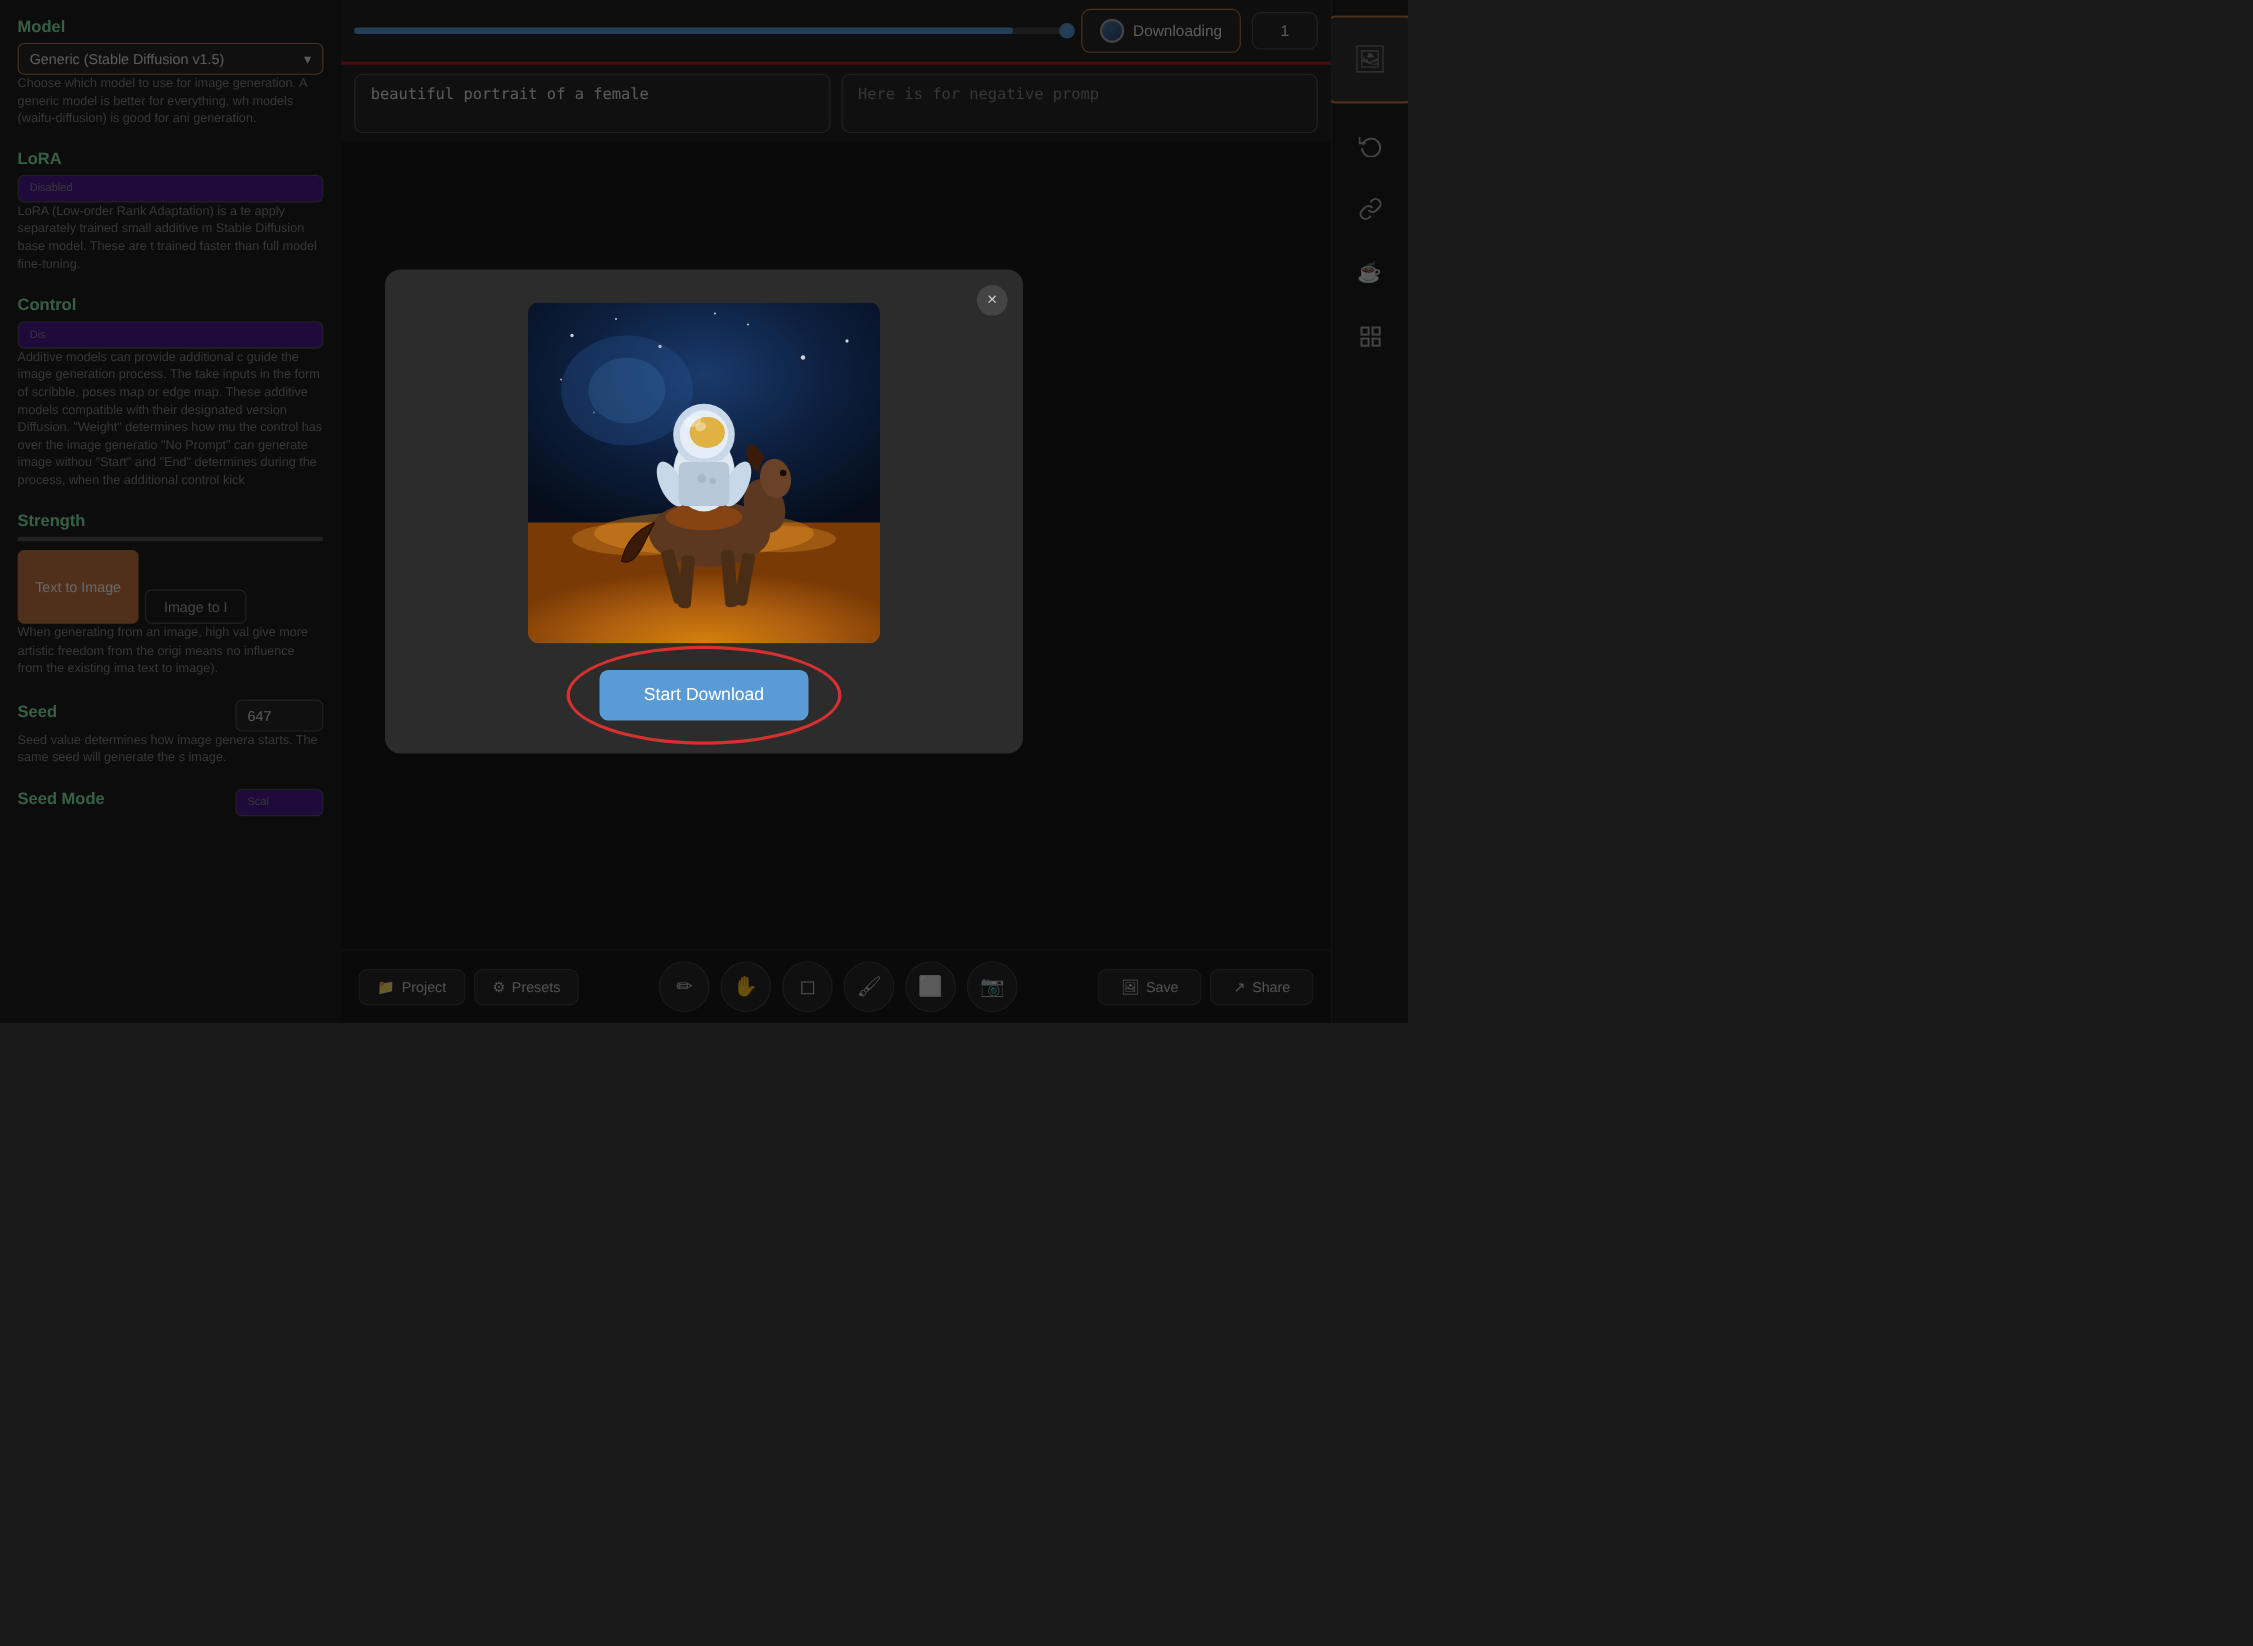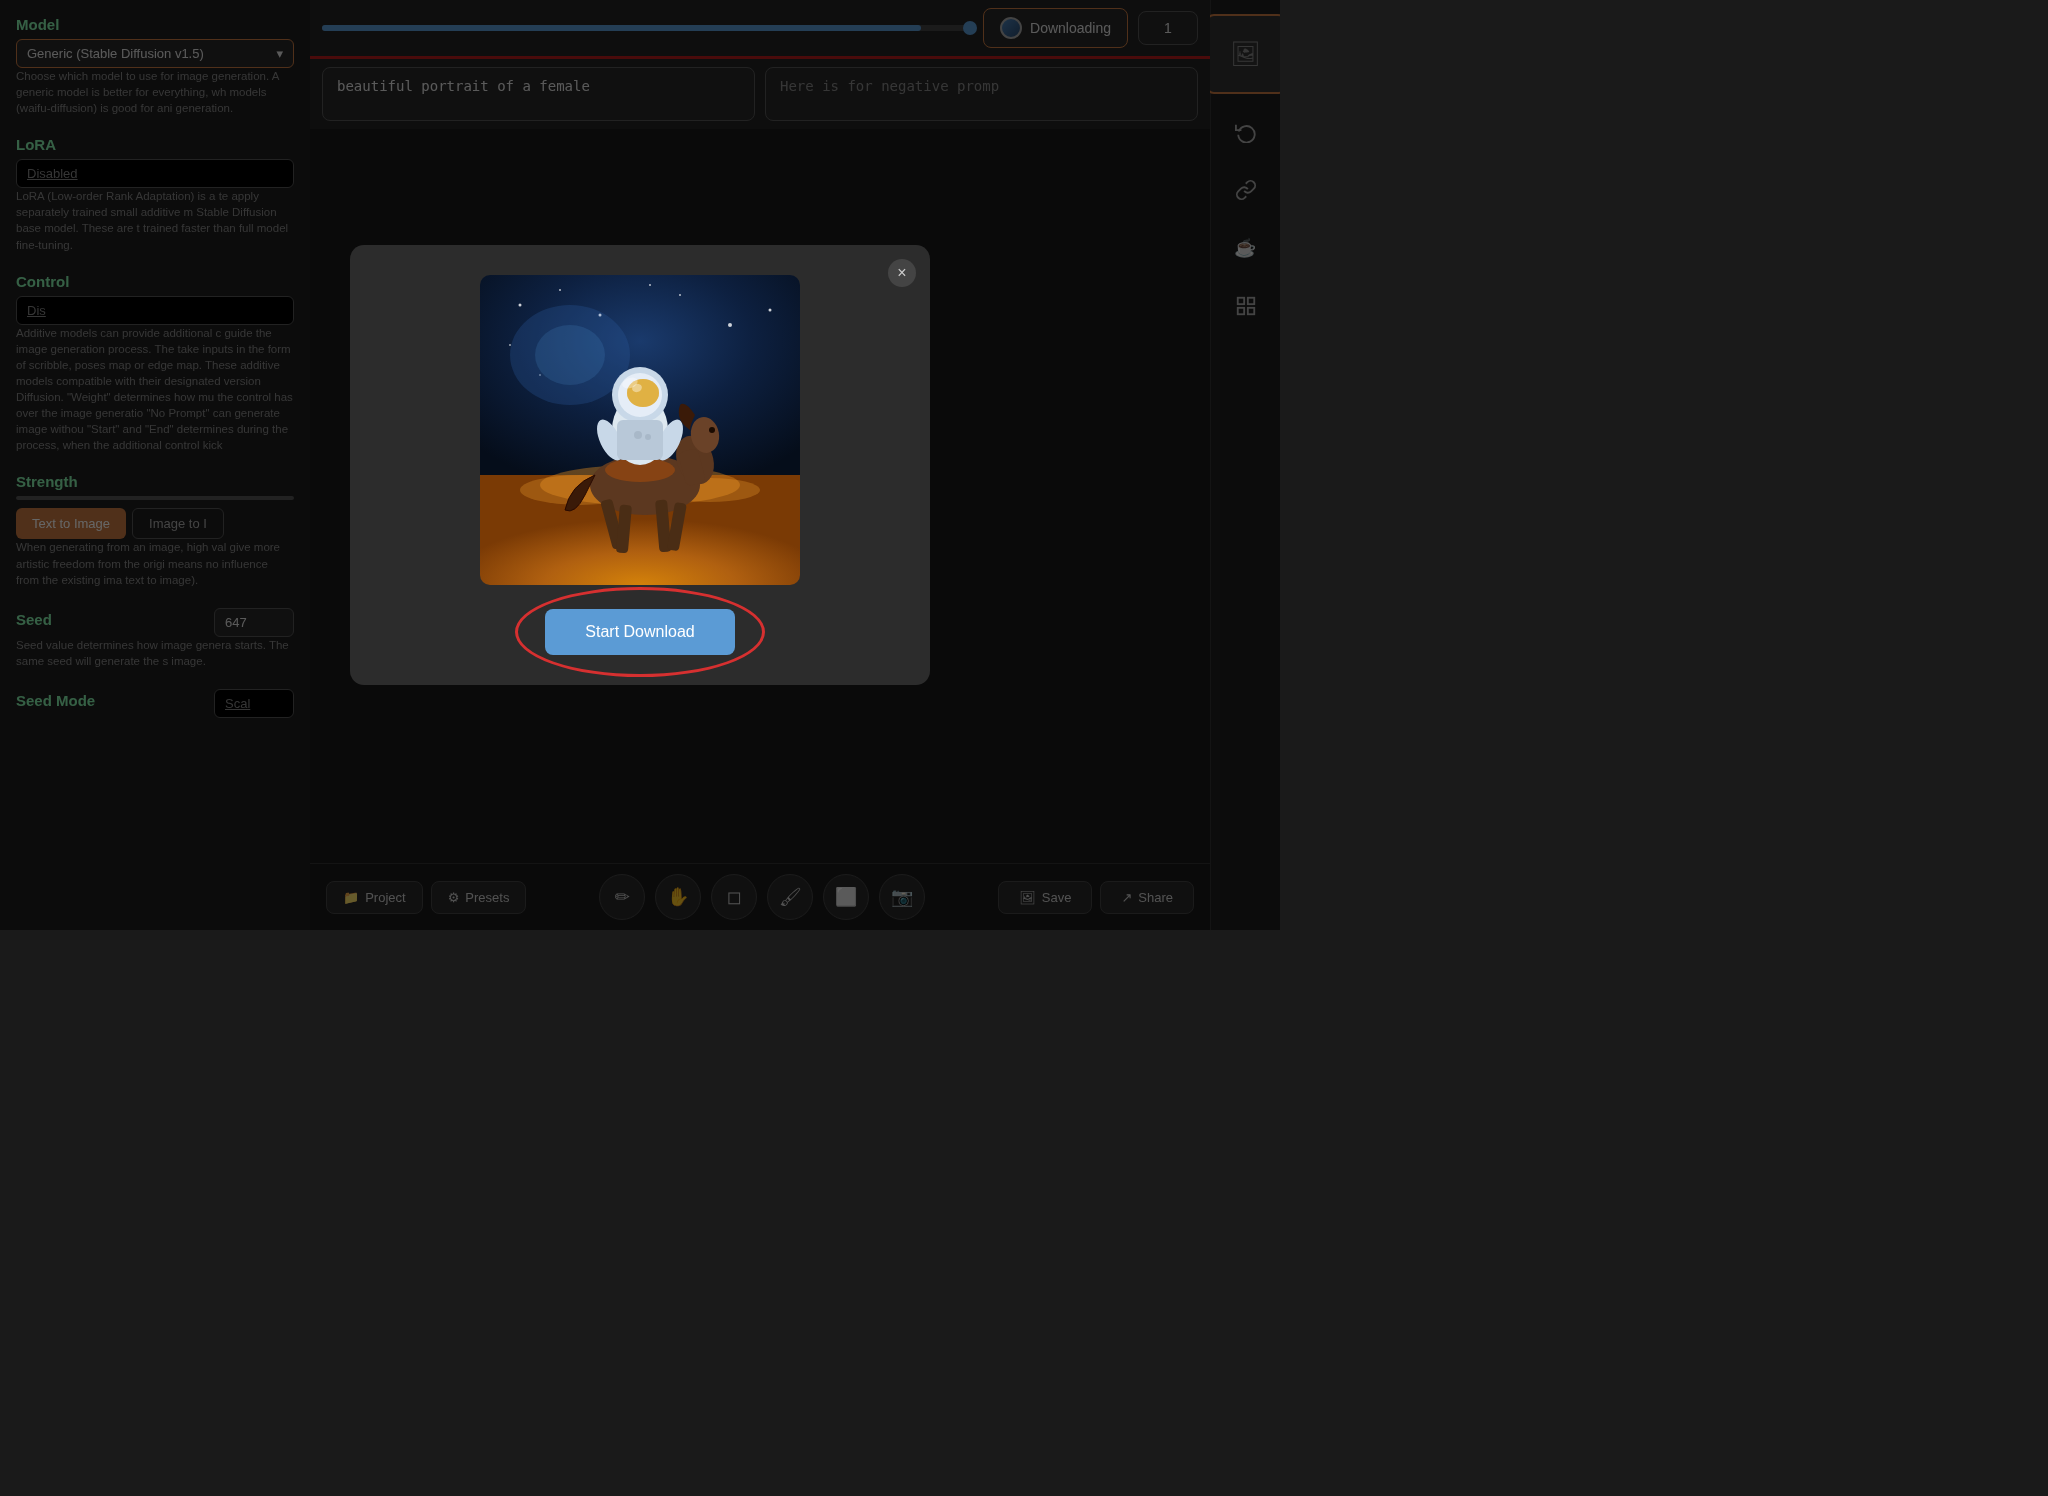--- a/index.html
+++ b/index.html
@@ -55,28 +55,27 @@
       padding: 6px 10px;
       color: #e0e0e0;
       font-size: 13px;
       width: 100%;
       display: flex;
       align-items: center;
       justify-content: space-between;
     }
 
     .sidebar-dropdown-disabled {
-      background: #000000;
+      background: #4c1d95;
       border: 1px solid #555;
       border-radius: 6px;
       padding: 6px 10px;
       color: #888;
-      font-size: 13px;
+      font-size: 10px;
       width: 100%;
-      text-decoration: underline;
     }
 
     .strength-row {
       display: flex;
       align-items: center;
       gap: 10px;
     }
 
     .strength-slider {
       flex: 1;
@@ -103,20 +102,21 @@
     }
 
     .mode-btn-inactive {
       background: transparent;
       border: 1px solid #555;
       border-radius: 6px;
       padding: 7px 16px;
       color: #aaa;
       font-size: 13px;
       cursor: pointer;
+      margin-top: 36px;
     }
 
     .seed-input {
       background: #2a2a2a;
       border: 1px solid #555;
       border-radius: 6px;
       padding: 6px 10px;
       color: #e0e0e0;
       font-size: 13px;
       width: 80px;

